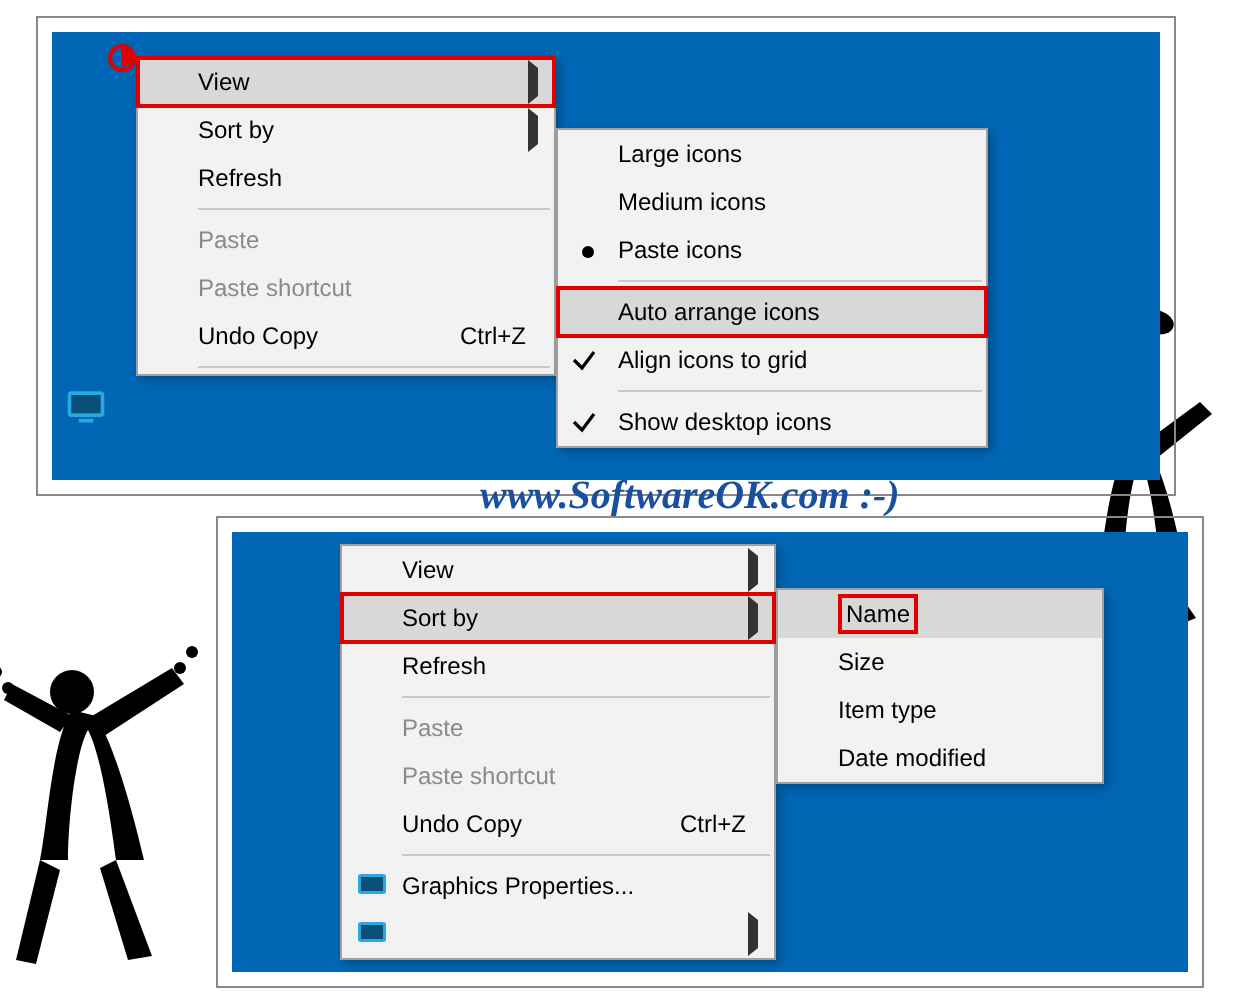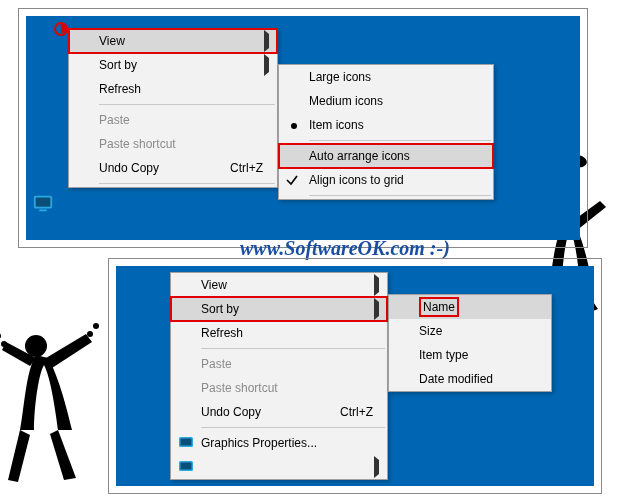--- a/index.html
+++ b/index.html
@@ -213,35 +213,43 @@
 
   <div class="menu" style="left:252px;top:12px;width:216px;margin-top:36px;">
     <div class="menu-item">
       <span>Large icons</span>
     </div>
     <div class="menu-item">
       <span>Medium icons</span>
     </div>
     <div class="menu-item">
       <span class="leftmark"><span class="bullet" style="position:static;display:inline-block;"></span></span>
-      <span>Item icons</span>
+      <span>Paste icons</span>
     </div>
     <div class="menu-sep"></div>
     <div class="menu-item hl redbox">
       <span>Auto arrange icons</span>
     </div>
     <div class="menu-item">
       <span class="leftmark check">
         <svg width="14" height="14" viewBox="0 0 14 14">
             <path d="M2 7 L6 11 L12 3" stroke="#000" stroke-width="1.6" fill="none"></path>
           </svg>
       </span>
       <span>Align icons to grid</span>
     </div>
     <div class="menu-sep"></div>
+    <div class="menu-item">
+      <span class="leftmark check">
+        <svg width="14" height="14" viewBox="0 0 14 14">
+            <path d="M2 7 L6 11 L12 3" stroke="#000" stroke-width="1.6" fill="none"></path>
+          </svg>
+      </span>
+      <span>Show desktop icons</span>
+    </div>
   </div>
 </div>
 
 <div class="watermark" style="left:240px;top:237px;">www.SoftwareOK.com :-)</div>
 
 <div class="frame" style="left:108px;top:258px;width:494px;height:236px;"></div>
 <div class="desktop" style="left:116px;top:266px;width:478px;height:220px;">
 
   <div class="menu" style="left:54px;top:6px;width:218px;">
     <div class="menu-item">

